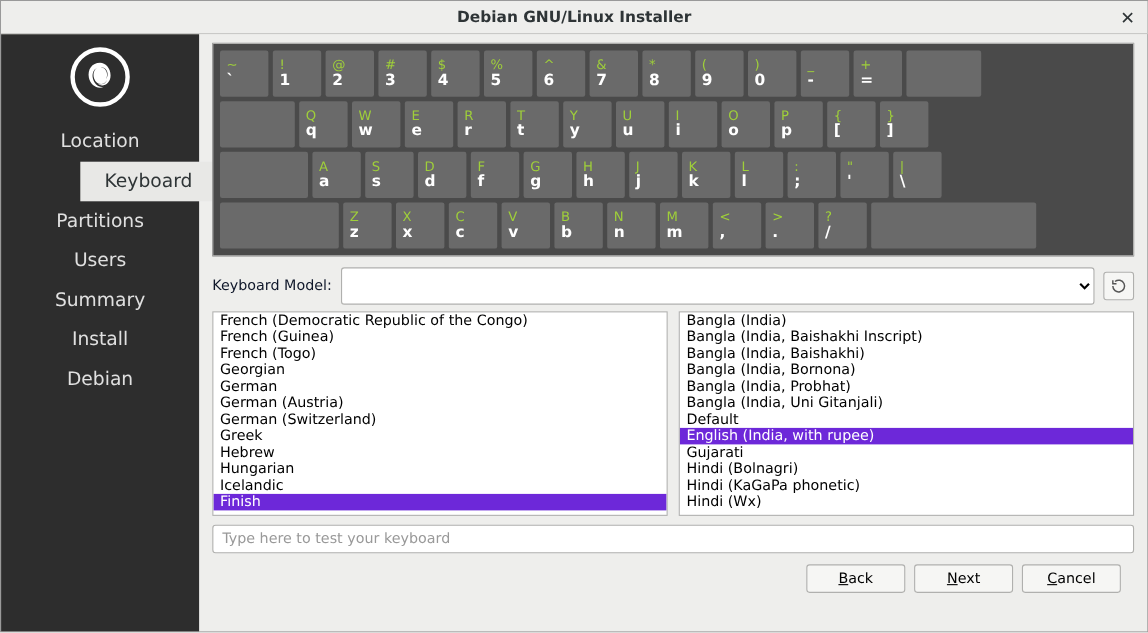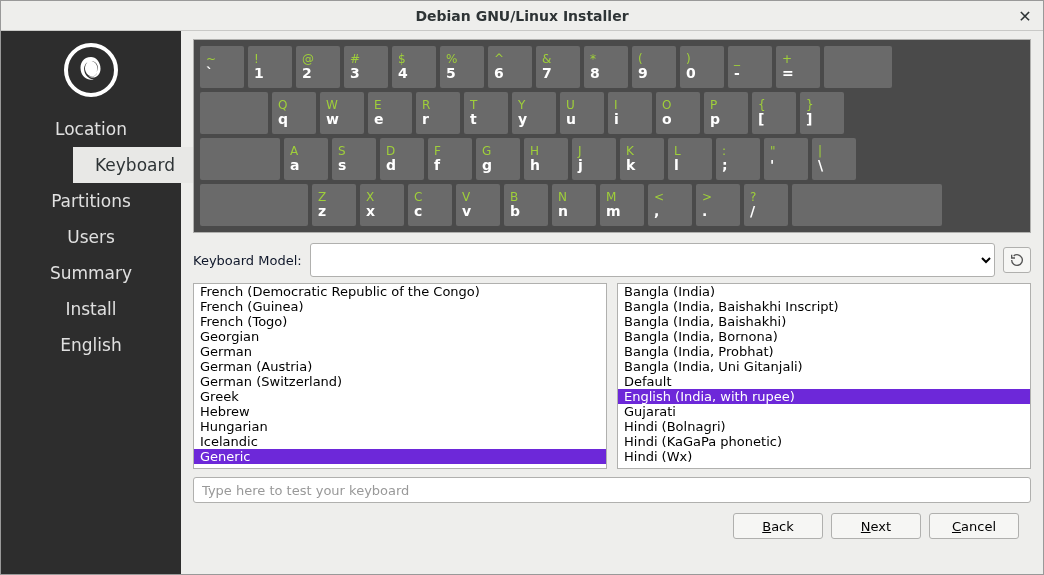--- a/index.html
+++ b/index.html
@@ -67,21 +67,21 @@
             <path d="M25 6 C14 6 8 15 10 26 C12 36 22 42 30 38 C24 40 16 34 15 25 C14 16 21 10 28 12 C35 14 37 22 33 28 C36 22 34 14 27 12 C20 10 14 18 17 27 C20 36 31 37 34 29 C33 34 26 37 21 33 C27 40 39 35 39 23 C39 13 32 6 25 6 Z" fill="#fff"></path>
           </svg>
       </div>
       <div id="sidebar-items">
           <div class="side-item">Location</div>
           <div class="side-item active">Keyboard</div>
           <div class="side-item">Partitions</div>
           <div class="side-item">Users</div>
           <div class="side-item">Summary</div>
           <div class="side-item">Install</div>
-          <div class="side-item">English</div>
+          <div class="side-item">Debian</div>
         </div>
     </div>
 
     <div class="main">
       <div class="kbd-wrap" id="kbd-wrap">
           <div class="kbd-row">
             <div class="key" style="width: 44px;">
               <span class="up">~</span>
               <span class="lo">`</span>
             </div>
@@ -301,21 +301,21 @@
             <div>French (Guinea)</div>
             <div>French (Togo)</div>
             <div>Georgian</div>
             <div>German</div>
             <div>German (Austria)</div>
             <div>German (Switzerland)</div>
             <div>Greek</div>
             <div>Hebrew</div>
             <div>Hungarian</div>
             <div>Icelandic</div>
-            <div class="selected">Generic</div>
+            <div class="selected">Finish</div>
           </div>
         <div class="listbox" id="variant-list">
             <div>Bangla (India)</div>
             <div>Bangla (India, Baishakhi Inscript)</div>
             <div>Bangla (India, Baishakhi)</div>
             <div>Bangla (India, Bornona)</div>
             <div>Bangla (India, Probhat)</div>
             <div>Bangla (India, Uni Gitanjali)</div>
             <div>Default</div>
             <div class="selected">English (India, with rupee)</div>

